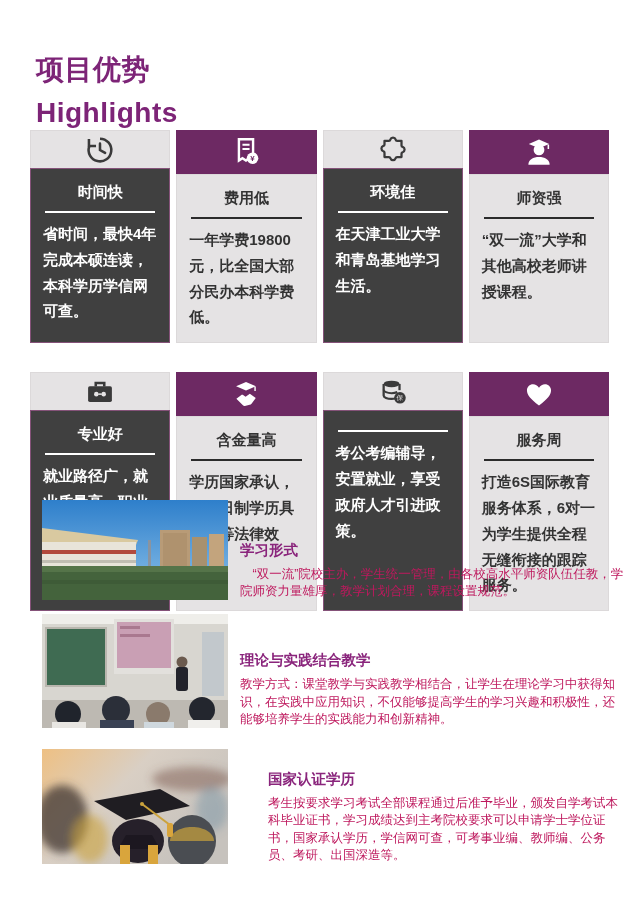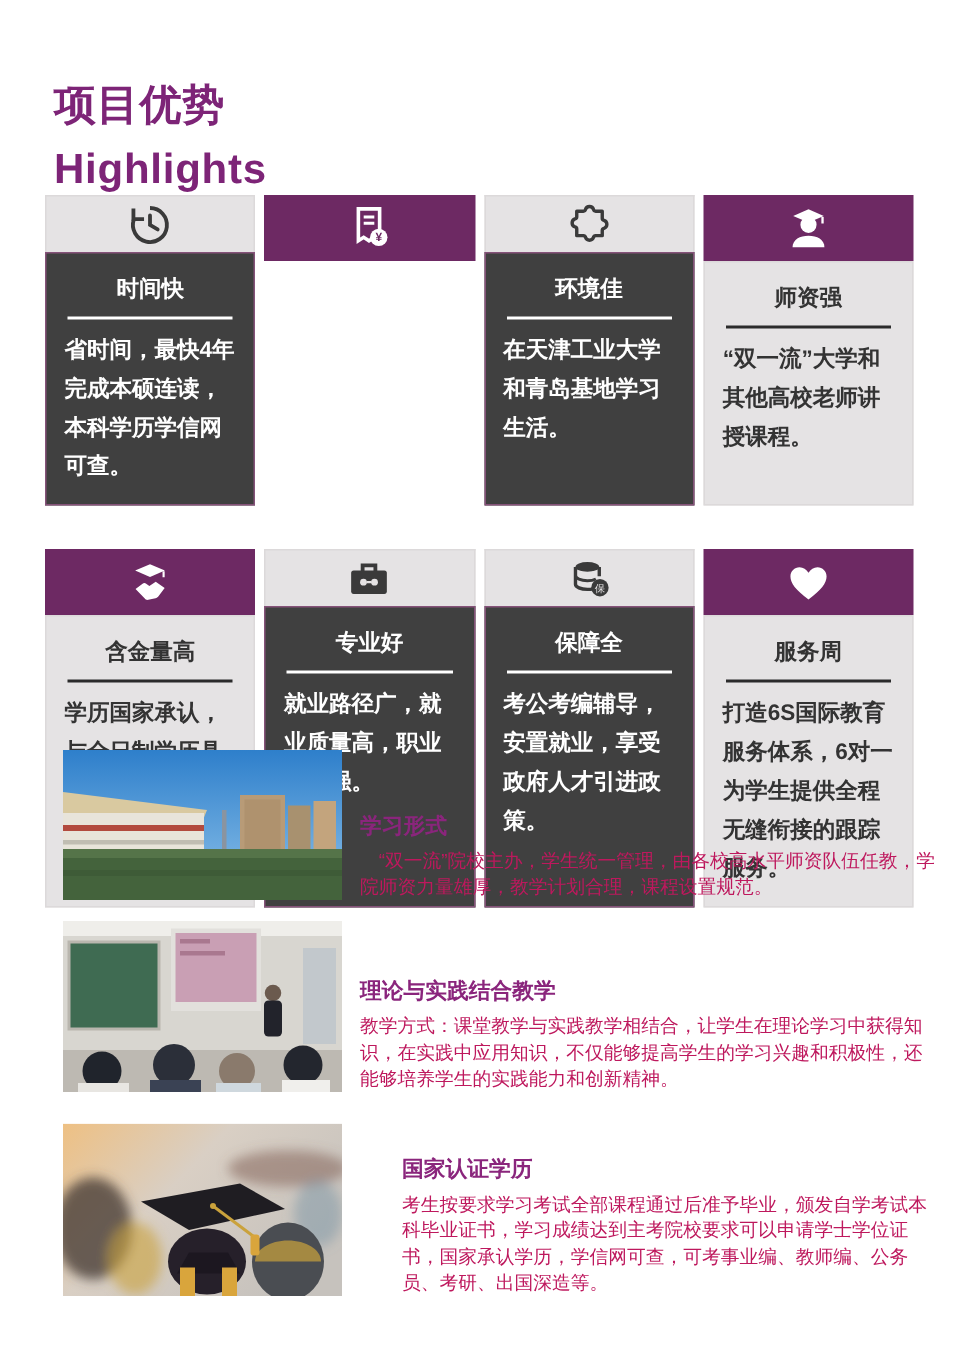--- a/index.html
+++ b/index.html
@@ -73,20 +73,25 @@
 
     <div class="card v-b">
       <div class="card-head">
         <svg viewBox="0 0 24 24">
           <path d="M7 3h10v15l-2.5-1.6L12 18l-2.5-1.6L7 18V3z" fill="none" stroke="currentColor" stroke-width="1.7"></path>
           <path d="M9.5 6.8h5M9.5 9.8h5" stroke="currentColor" stroke-width="1.4"></path>
           <circle cx="16.6" cy="16.4" r="4.1" fill="currentColor"></circle>
           <text x="16.6" y="18.3" font-size="5.6" text-anchor="middle" font-weight="bold" fill="var(--head-bg)">¥</text>
         </svg>
       </div>
+      <div class="card-body">
+        <div class="card-title">费用低</div>
+        <div class="card-divider"></div>
+        <p class="card-text">一年学费19800元，比全国大部分民办本科学费低。</p>
+      </div>
     </div>
 
     <div class="card v-a">
       <div class="card-head">
         <svg viewBox="0 0 24 24">
           <path d="M10.1 4.7a2 2 0 0 1 3.8 0c.1.5.5.8 1 .8H18v3.3c0 .5.3.9.8 1a2 2 0 0 1 0 3.8c-.5.1-.8.5-.8 1V17h-3.1c-.5 0-.9.3-1 .8a2 2 0 0 1-3.8 0c-.1-.5-.5-.8-1-.8H6v-3.1c0-.5-.3-.9-.8-1a2 2 0 0 1 0-3.8c.5-.1.8-.5.8-1V5.5h3.1c.5 0 .9-.3 1-.8z" fill="none" stroke="currentColor" stroke-width="1.6" stroke-linejoin="round"></path>
         </svg>
       </div>
       <div class="card-body">
         <div class="card-title">环境佳</div>
@@ -101,68 +106,67 @@
           <circle cx="12" cy="10.5" r="3.8" fill="currentColor"></circle>
           <path d="M4.5 21c0-3.6 3.5-5.4 7.5-5.4s7.5 1.8 7.5 5.4z" fill="currentColor"></path>
           <path d="M4.8 6.3 12 3.2l7.2 3.1L12 9.4z" fill="currentColor"></path>
           <path d="M18.6 6.8v3.1" stroke="currentColor" stroke-width="1.1"></path>
         </svg>
       </div>
       <div class="card-body">
         <div class="card-title">师资强</div>
         <div class="card-divider"></div>
         <p class="card-text">“双一流”大学和其他高校老师讲授课程。</p>
-      </div>
-    </div>
-
-    <div class="card v-b">
-      <div class="card-head">
-        <svg viewBox="0 0 24 24">
-          <path d="M5 6.6 12 3.6l7 3-7 3z" fill="currentColor"></path>
-          <path d="M18.4 6.9v2.9" stroke="currentColor" stroke-width="1"></path>
-          <path d="M5.2 15.3l3.3-2.5c.5-.4 1.2-.4 1.7 0l1.5 1.1 3-2 4.2 2.9-3 4c-.3.4-.8.7-1.3.8l-3.4.8c-.4.1-.9 0-1.2-.2z" fill="currentColor"></path>
-        </svg>
-      </div>
-      <div class="card-body">
-        <div class="card-title">含金量高</div>
-        <div class="card-divider"></div>
-        <p class="card-text">学历国家承认，与全日制学历具有同等法律效力。</p>
       </div>
     </div>
 
     <div class="card v-a">
       <div class="card-head">
         <svg viewBox="0 0 24 24">
           <path d="M9 8.2V5.6h6v2.6" fill="none" stroke="currentColor" stroke-width="1.8"></path>
           <rect x="3.6" y="8" width="16.8" height="11" rx="1.2" fill="currentColor"></rect>
           <circle cx="9.4" cy="13.5" r="1.6" fill="var(--head-bg)"></circle>
           <circle cx="14.6" cy="13.5" r="1.6" fill="var(--head-bg)"></circle>
           <path d="M10.8 13.5h2.4" stroke="var(--head-bg)" stroke-width="1.1"></path>
         </svg>
       </div>
       <div class="card-body">
         <div class="card-title">专业好</div>
         <div class="card-divider"></div>
         <p class="card-text">就业路径广，就业质量高，职业发展强。</p>
+      </div>
+    </div>
+
+    <div class="card v-b">
+      <div class="card-head">
+        <svg viewBox="0 0 24 24">
+          <path d="M5 6.6 12 3.6l7 3-7 3z" fill="currentColor"></path>
+          <path d="M18.4 6.9v2.9" stroke="currentColor" stroke-width="1"></path>
+          <path d="M5.2 15.3l3.3-2.5c.5-.4 1.2-.4 1.7 0l1.5 1.1 3-2 4.2 2.9-3 4c-.3.4-.8.7-1.3.8l-3.4.8c-.4.1-.9 0-1.2-.2z" fill="currentColor"></path>
+        </svg>
+      </div>
+      <div class="card-body">
+        <div class="card-title">含金量高</div>
+        <div class="card-divider"></div>
+        <p class="card-text">学历国家承认，与全日制学历具有同等法律效力。</p>
       </div>
     </div>
 
     <div class="card v-a">
       <div class="card-head">
         <svg viewBox="0 0 24 24">
           <ellipse cx="11" cy="6.3" rx="5.6" ry="2.3" fill="currentColor"></ellipse>
           <path d="M5.4 6.3v8.2c0 1.3 2.5 2.4 5.6 2.4 1 0 1.9-.1 2.7-.3" fill="none" stroke="currentColor" stroke-width="1.6"></path>
           <path d="M16.6 6.3v4.4" stroke="currentColor" stroke-width="1.6"></path>
           <path d="M5.4 10.4c0 1.3 2.5 2.4 5.6 2.4 1.6 0 3-.3 4-.8" fill="none" stroke="currentColor" stroke-width="1.4"></path>
           <circle cx="16.9" cy="16.1" r="4.1" fill="currentColor"></circle>
           <text x="16.9" y="17.9" font-size="4.8" text-anchor="middle" fill="var(--head-bg)">保</text>
         </svg>
       </div>
       <div class="card-body">
-        <div class="card-title">保障全</div>
         <div class="card-divider"></div>
         <p class="card-text">考公考编辅导，安置就业，享受政府人才引进政策。</p>
       </div>
     </div>
 
     <div class="card v-b">
       <div class="card-head">
         <svg viewBox="0 0 24 24">
           <path d="M12 20.2C6 15.7 3.5 12.6 3.5 9.4 3.5 7 5.4 5.1 7.8 5.1c1.7 0 3.2 1 4.2 2.5 1-1.5 2.5-2.5 4.2-2.5 2.4 0 4.3 1.9 4.3 4.3 0 3.2-2.5 6.3-8.5 10.8z" fill="currentColor"></path>
         </svg>

